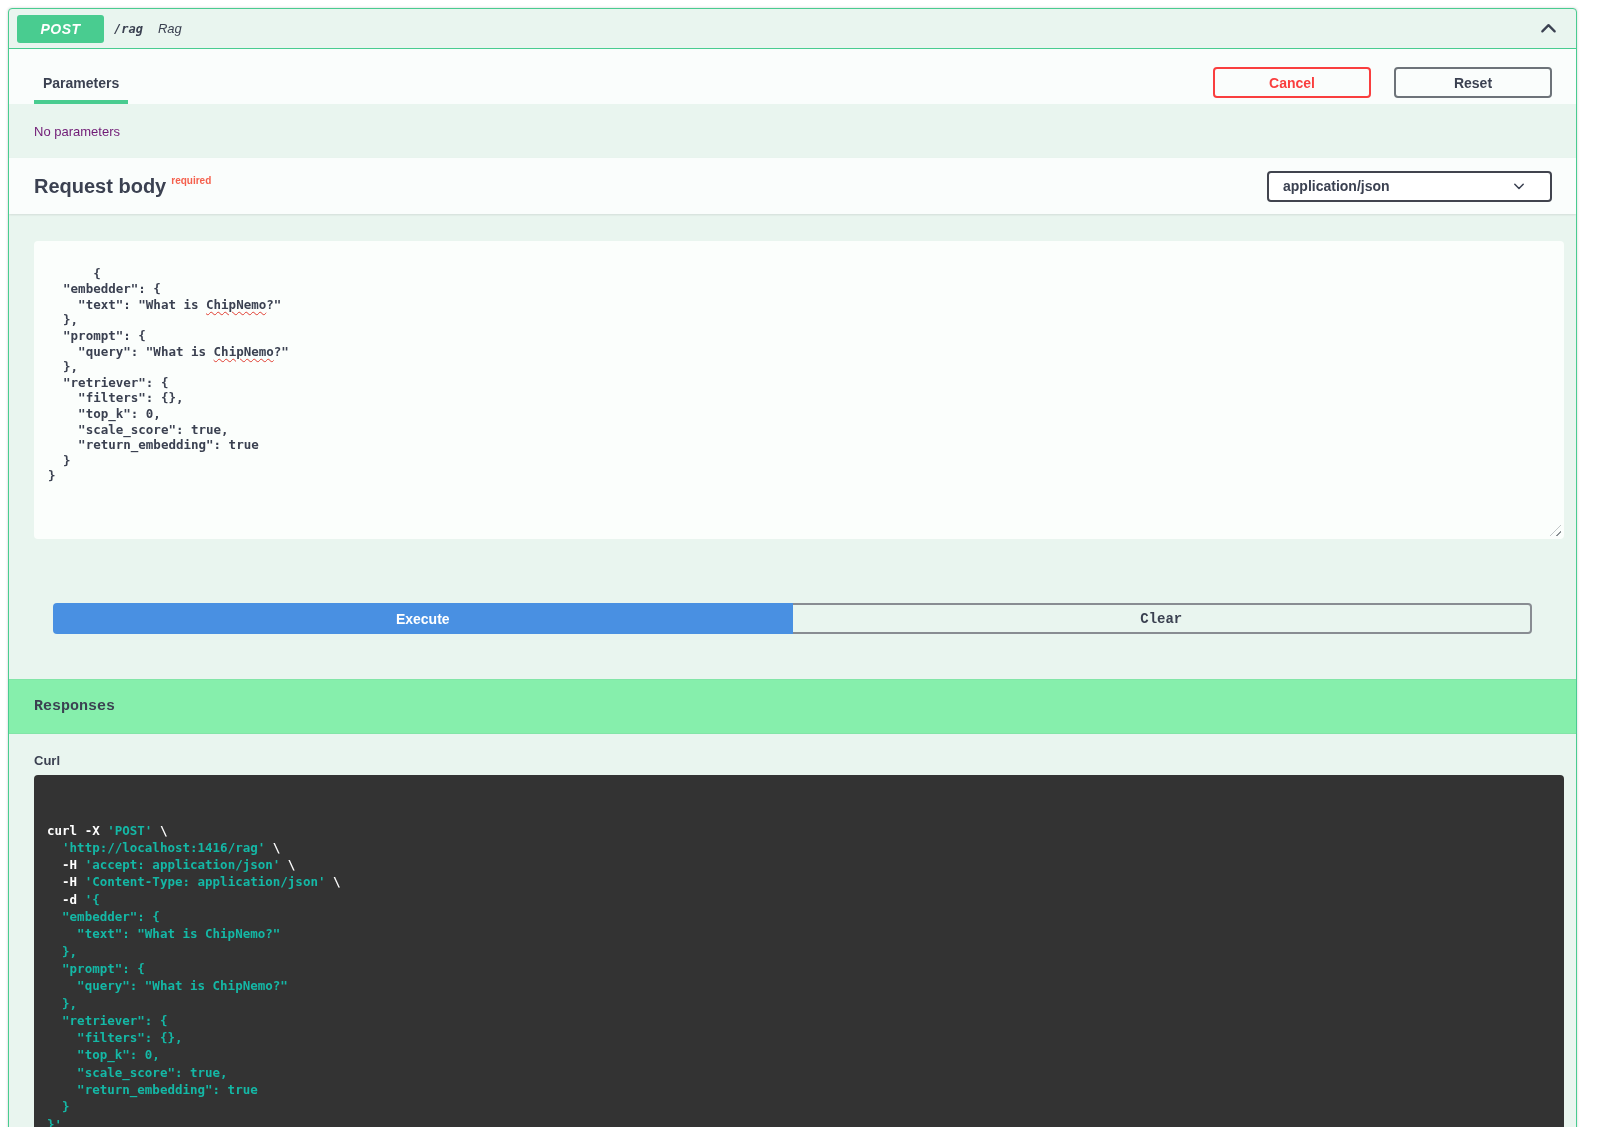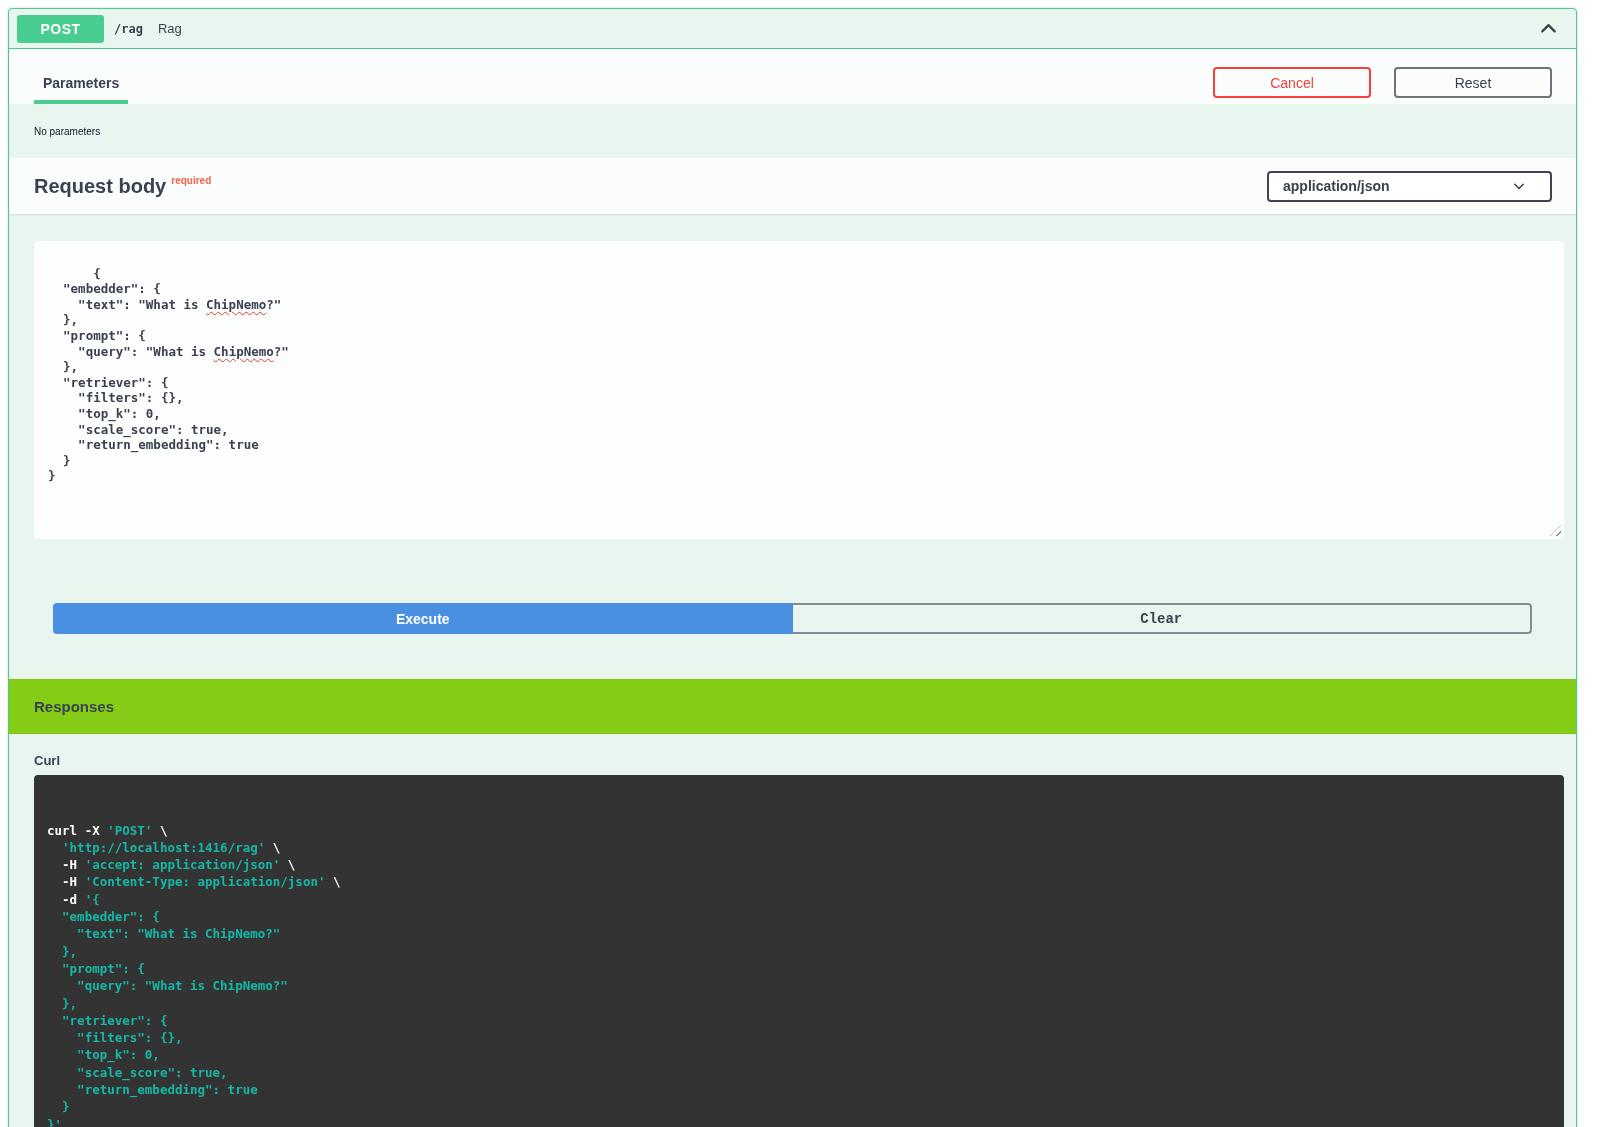--- a/index.html
+++ b/index.html
@@ -12,20 +12,21 @@
     box-shadow: 0 0 3px rgba(0,0,0,.19);
     overflow: hidden;
   }
 
   
   .summary {
     display: flex; align-items: center;
     height: 40px; padding: 0 18px 0 8px;
     border-bottom: 1px solid #49cc90;
     cursor: pointer;
+    font-style: italic;
   }
   .method-badge {
     background: #49cc90; color: #fff;
     font-weight: 700; font-size: 14px;
     width: 87px; height: 28px; line-height: 28px;
     text-align: center; border-radius: 3px;
     letter-spacing: .5px;
   }
   .endpoint-path {
     margin-left: 10px;
@@ -49,28 +50,28 @@
   }
   .tab::after {
     content: ""; position: absolute; left: 0; right: 0; bottom: 0;
     height: 4px; background: #49cc90;
   }
   .tab-buttons { margin-left: auto; display: flex; gap: 23px; }
   .btn {
     min-width: 158px; height: 31px;
     border-radius: 4px; background: transparent;
     font-family: "Liberation Sans", sans-serif;
-    font-weight: 400; font-size: 14px; cursor: pointer;
+    font-weight: 700; font-size: 14px; cursor: pointer;
   }
   .btn-cancel { border: 2px solid #f93e3e; color: #f93e3e; }
   .btn-reset  { border: 2px solid #6d7379; color: #3b4151; }
 
   
   .noparams-row { height: 54px; display: flex; align-items: center; padding-left: 25px; }
-  .noparams-row span { font-size: 10px; color: #0f172a; }
+  .noparams-row span { font-size: 13px; color: #701a75; }
 
   
   .section-header {
     height: 56px; display: flex; align-items: center;
     padding: 0 24px 0 25px; background: #fafdfc;
     box-shadow: 0 1px 2px rgba(0,0,0,.1);
     position: relative; z-index: 2;
   }
   .rb-label { font-weight: 700; font-size: 20px; color: #3b4151; }
   .required-sup { font-size: 10px; color: #f5604d; position: relative; top: -6px; margin-left: 5px; font-weight: bold; }
@@ -114,23 +115,24 @@
   .btn-clear {
     flex: 1 1 50%; border: 2px solid #888c92; border-left: none;
     border-radius: 0 4px 4px 0; background: transparent;
     font-family: Liberation Mono, monospace;
     font-weight: 700; font-size: 14px; color: #3b4151; cursor: pointer;
   }
 
   
   .responses-header {
     height: 55px; display: flex; align-items: center;
-    padding-left: 25px; background: #84cc16;
+    padding-left: 25px; background: #86efac;
     border-top: 1px solid rgba(59,65,81,.05);
     border-bottom: 1px solid rgba(59,65,81,.05);
+    font-family: Liberation Mono, monospace;
   }
   .responses-header span { font-weight: 700; font-size: 15px; color: #3b4151; }
   .responses-body { padding: 19px 44px 8px 25px; }
   .curl-label { font-weight: 700; font-size: 13px; color: #3b4151; margin-bottom: 7px; }
   .curl-block {
     position: relative;
     width: 1530px; margin-right: -19px; min-height: 346px;
     background: #333333; border-radius: 4px;
     padding: 12px 12px 12px 13px;
     font-family: "DejaVu Sans Mono", "Liberation Mono", monospace;

